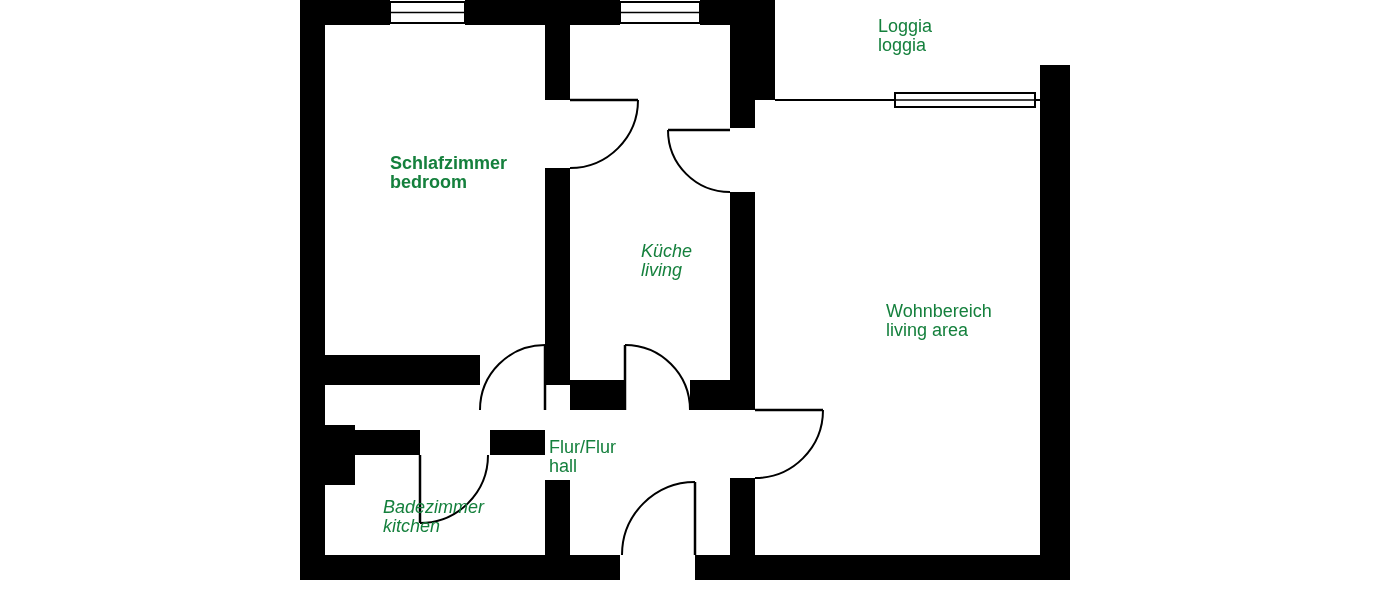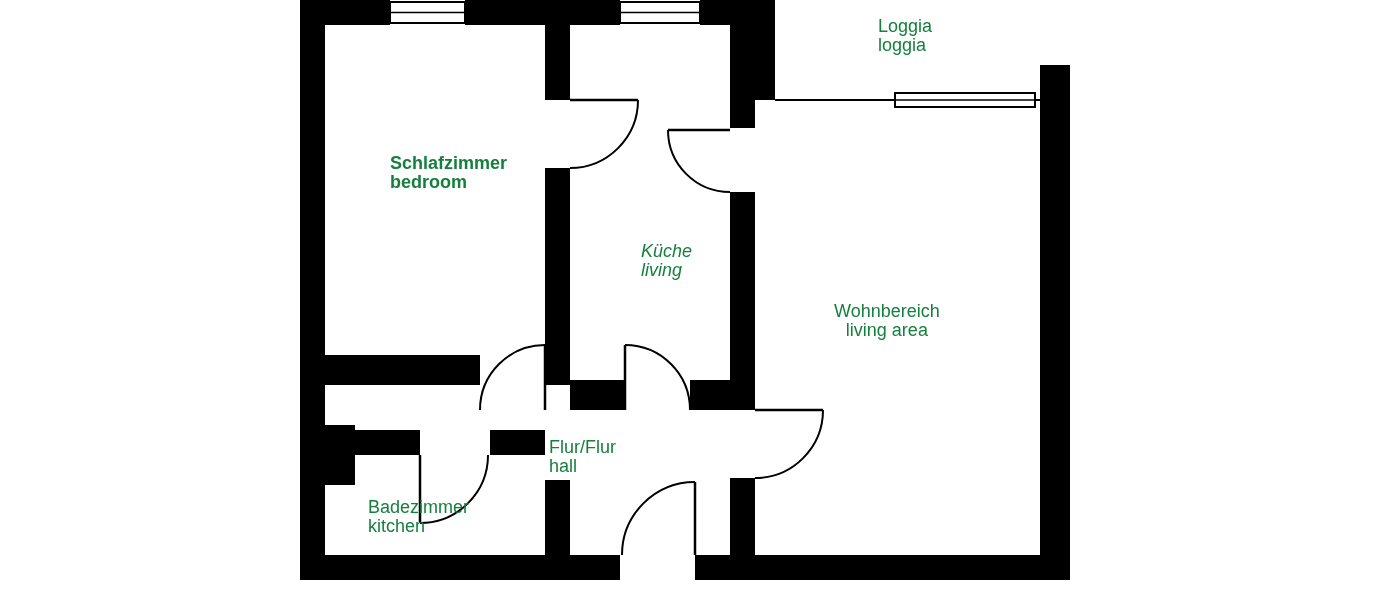--- a/index.html
+++ b/index.html
@@ -105,28 +105,28 @@
   <div class="room-label" style="left:641px; top:242px;font-style:italic;">
     <div>Küche</div>
     <div>living</div>
   </div>
 
   <div class="room-label" style="left:878px; top:17px;">
     <div>Loggia</div>
     <div>loggia</div>
   </div>
 
-  <div class="room-label" style="left:834px; top:302px;text-align:center;">
+  <div class="room-label" style="left:886px; top:302px;">
     <div>Wohnbereich</div>
     <div>living area</div>
   </div>
 
   <div class="room-label" style="left:549px; top:438px;">
     <div>Flur/Flur</div>
     <div>hall</div>
   </div>
 
-  <div class="room-label" style="left:368px; top:498px;">
+  <div class="room-label" style="left:383px; top:498px;font-style:italic;">
     <div>Badezimmer</div>
     <div>kitchen</div>
   </div>
 
 </div>
 
 </body></html>

